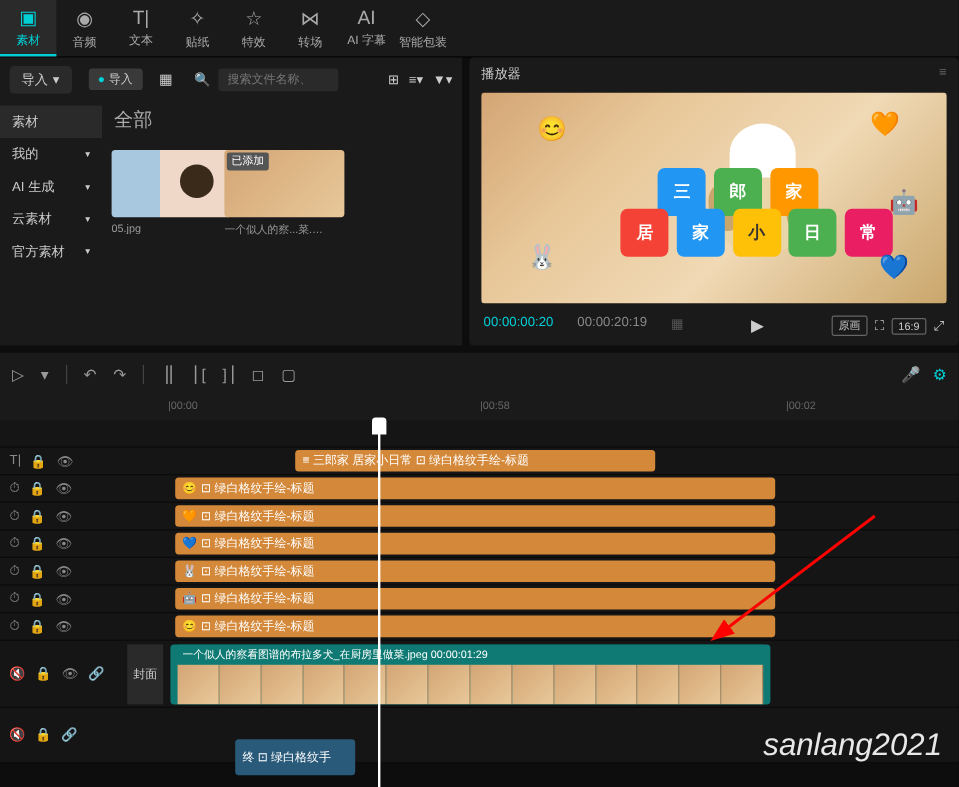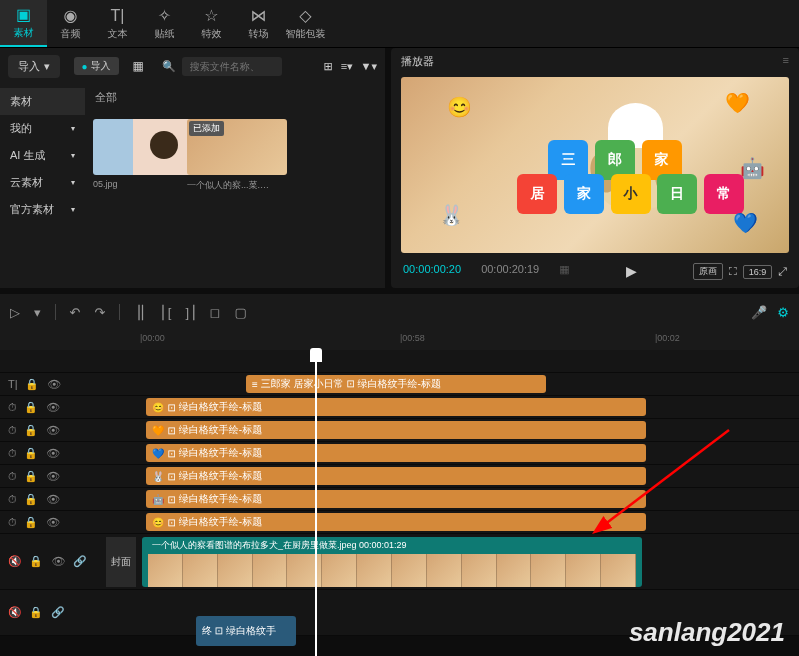--- a/index.html
+++ b/index.html
@@ -21,21 +21,21 @@
 .left-content{display:flex;flex:1}
 .sidebar{width:85px;padding:4px 0}
 .side-item{padding:6px 10px;cursor:pointer;font-size:11px;display:flex;align-items:center;justify-content:space-between}
 .side-item.active{background:#2a2a2a}
 .side-arrow{font-size:8px}
 .media-grid{flex:1;padding:8px;display:flex;gap:10px;align-items:flex-start}
 .media-card{width:84px}
 .media-thumb{width:100px;height:56px;background:#333;border-radius:3px;position:relative;overflow:hidden}
 .thumb-tag{position:absolute;top:2px;left:2px;background:#555;color:#fff;font-size:9px;padding:1px 4px;border-radius:2px}
 .media-name{font-size:9px;color:#999;margin-top:4px;white-space:nowrap;overflow:hidden;text-overflow:ellipsis}
-.all-label{padding:6px 10px;font-size:11px;color:#aaa}
+.all-label{padding:6px 10px;font-size:16px;color:#aaa}
 .player-panel{flex:1;background:#1a1a1a;margin-left:6px;display:flex;flex-direction:column;border-radius:4px}
 .player-header{display:flex;justify-content:space-between;padding:6px 10px;font-size:11px}
 .player-menu{color:#666;cursor:pointer}
 .player-view{flex:1;margin:2px 10px;background:#000;border-radius:3px;position:relative;overflow:hidden}
 .preview-img{width:100%;height:100%;background:linear-gradient(135deg,#d4a574 0%,#e8c89a 30%,#f0d9b5 60%,#c9a66b 100%);position:relative}
 .dog-chef{position:absolute;left:45%;top:15%;width:120px;height:140px}
 .chef-hat{width:55px;height:50px;background:#fff;border-radius:50% 50% 10% 10%;margin:0 auto}
 .dog-face{width:70px;height:60px;background:#e8d5a8;border-radius:40% 40% 30% 30%;margin:-5px auto;position:relative}
 .dog-ear{position:absolute;width:25px;height:40px;background:#c9a66b;border-radius:50%}
 .dog-ear.l{left:-10px;top:5px;transform:rotate(-15deg)}
@@ -77,21 +77,21 @@
 .clip{position:absolute;height:18px;top:2px;border-radius:3px;display:flex;align-items:center;padding:0 6px;font-size:10px;color:#fff;overflow:hidden;white-space:nowrap}
 .clip-orange{background:#d4893a}
 .clip-video{background:#0e7a73;height:50px;top:3px;display:flex;align-items:flex-start;flex-direction:column}
 .clip-video-label{font-size:9px;padding:2px 4px;background:#0e7a73;width:100%}
 .clip-thumbs{display:flex;flex:1;width:100%}
 .clip-thumb{flex:1;background:linear-gradient(135deg,#d4a574,#e8c89a);border-right:1px solid rgba(0,0,0,0.2)}
 .clip-audio{background:#2a5a7a;height:30px;top:26px}
 .clip-icon{margin-right:3px;font-size:10px}
 .cover-label{width:30px;height:50px;background:#2a2a2a;display:flex;align-items:center;justify-content:center;font-size:10px;margin-right:4px}
 .arrow-red{position:absolute;right:60px;top:420px;z-index:20;pointer-events:none}
-.watermark{position:absolute;bottom:8px;right:14px;font-size:26px;font-style:italic;font-weight:bold;color:#e8e8e8;z-index:30}
+.watermark{position:absolute;bottom:20px;right:14px;font-size:26px;font-style:italic;font-weight:normal;color:#e8e8e8;z-index:30}
 .thumb1{background:linear-gradient(to right,#a8c8e0 40%,#f0d8c8 40%)}
 .thumb1::after{content:"";position:absolute;right:15px;top:12px;width:28px;height:28px;background:#3a2a1a;border-radius:50%}
 .thumb2{background:linear-gradient(135deg,#d4a574,#e8c89a)}
 </style>
 </head>
 <body>
 
 <div class="top-toolbar">
   <div class="tool-item active">
       <span class="tool-icon">▣</span>
@@ -109,20 +109,24 @@
       <span class="tool-icon">✧</span>
       <span class="tool-label">贴纸</span>
     </div>
   <div class="tool-item">
       <span class="tool-icon">☆</span>
       <span class="tool-label">特效</span>
     </div>
   <div class="tool-item">
       <span class="tool-icon">⋈</span>
       <span class="tool-label">转场</span>
+    </div>
+  <div class="tool-item">
+      <span class="tool-icon">AI</span>
+      <span class="tool-label">AI 字幕</span>
     </div>
   <div class="tool-item">
       <span class="tool-icon">◇</span>
       <span class="tool-label">智能包装</span>
     </div>
 </div>
 
 <div class="main-area">
   <div class="left-panel">
     <div class="import-bar">

